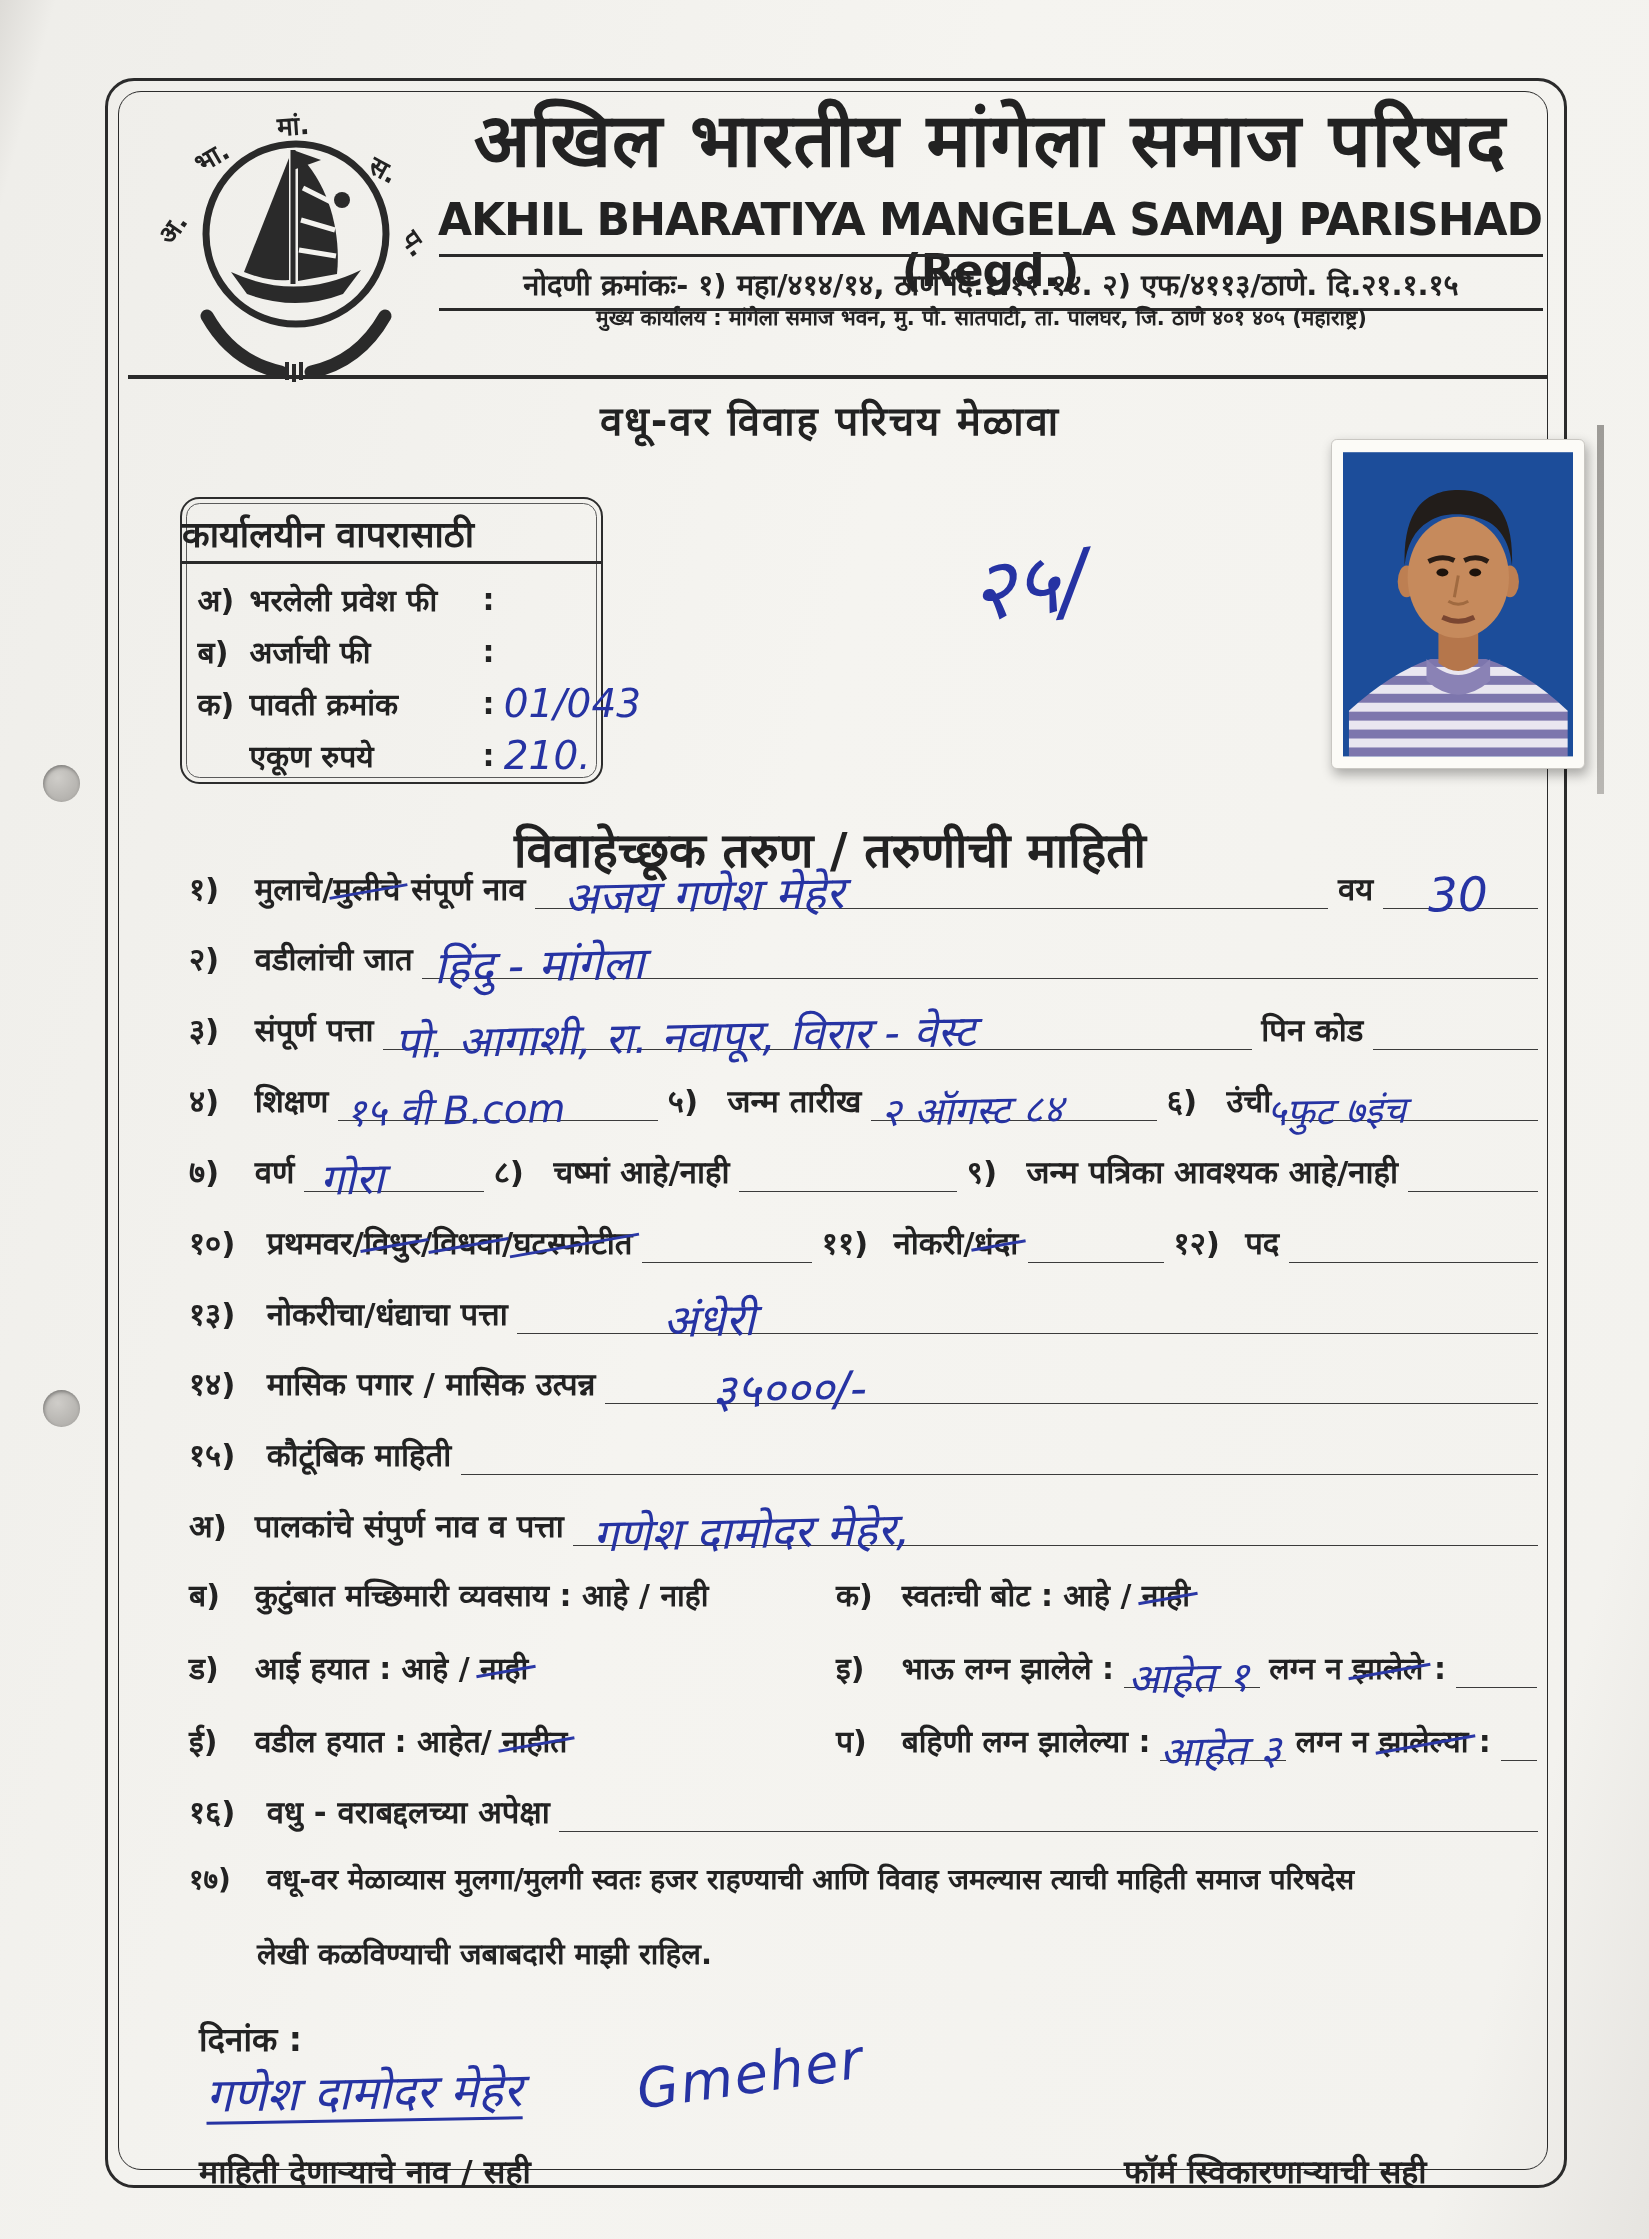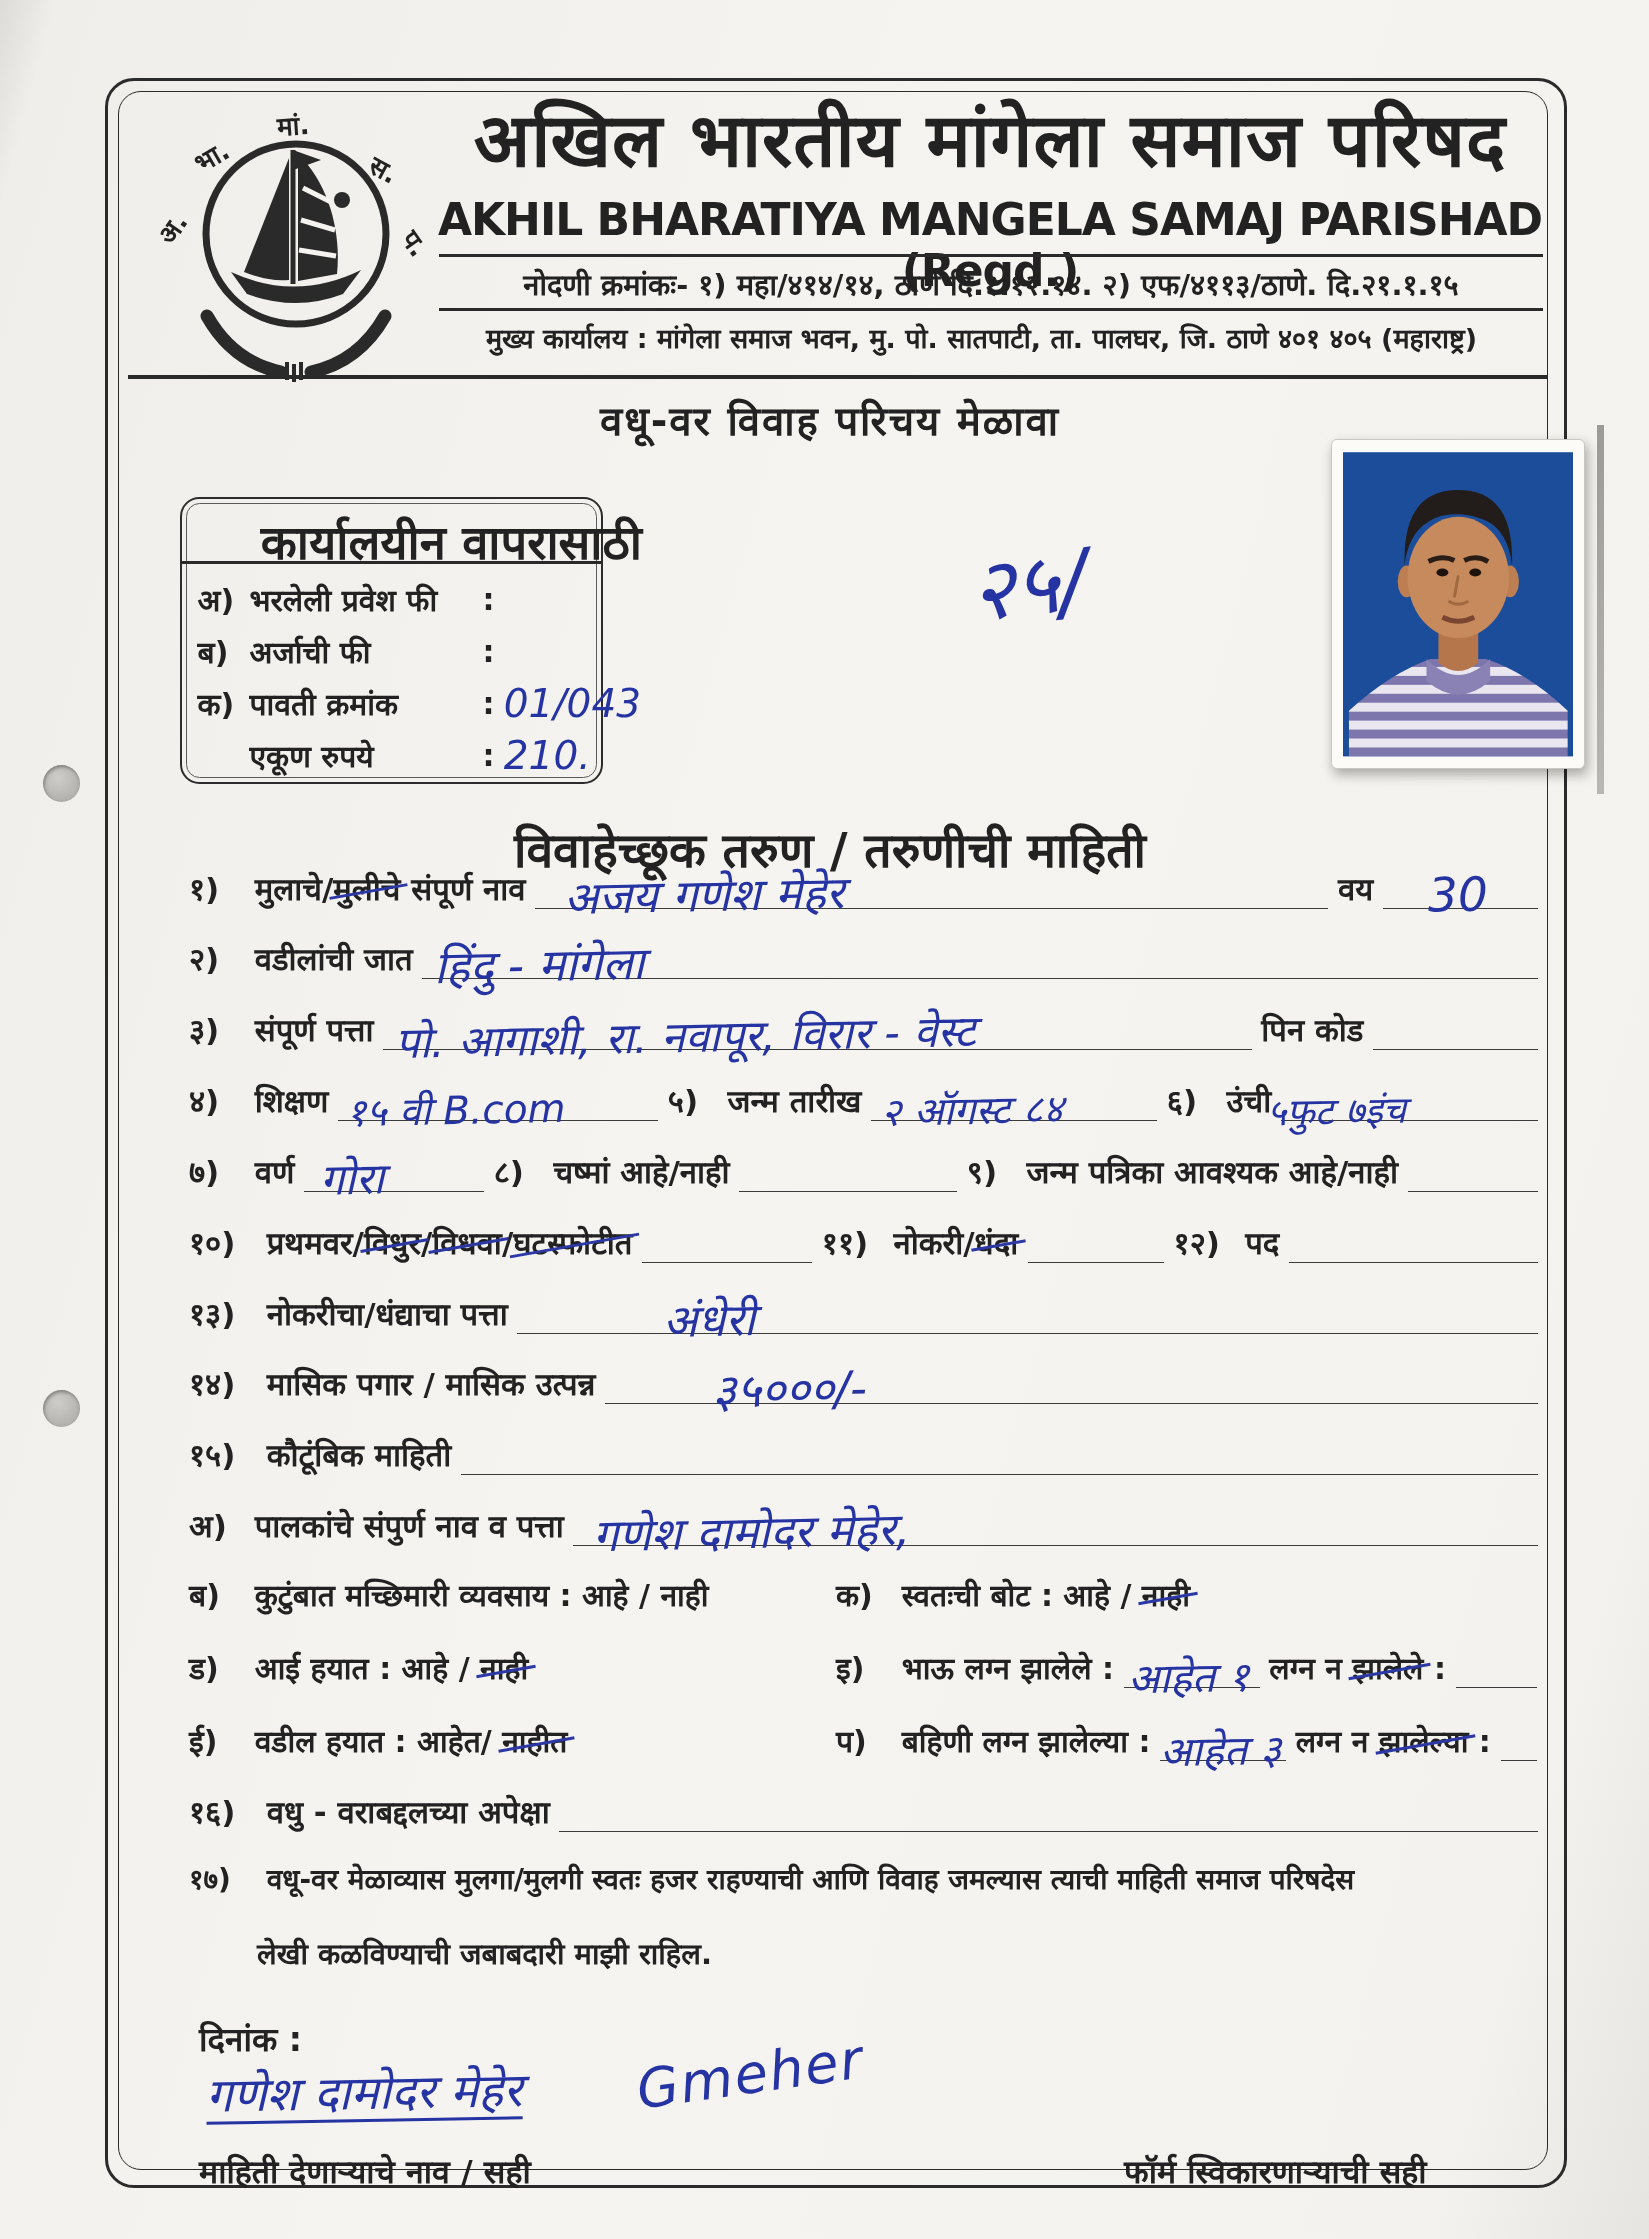--- a/index.html
+++ b/index.html
@@ -23,21 +23,21 @@
   .hw{color:#2633a3;font-style:italic;font-weight:500;}
   .pen-strike{position:relative;display:inline-block;}
   .pen-strike::after{
     content:"";position:absolute;left:-3.9px;right:-7.8px;top:55%;height:0;
     border-top:3.9px solid #2b38a6;transform:rotate(-10deg);
   }
   
   .obox{position:absolute;left:180px;top:497px;width:419px;height:283px;
     border:2.9px solid #2c2c2c;border-radius:19.4px;}
   .obox::before{content:"";position:absolute;inset:3.9px;border:1px solid #5a5a5a;border-radius:13.6px;pointer-events:none;}
-  .obox-title{position:absolute;left:0;top:9.7px;width:100%;text-align:right;font-size:47px;font-weight:bold;color:#222;padding-left:41px;}
+  .obox-title{position:absolute;left:0;top:9.7px;width:100%;text-align:left;font-size:36px;font-weight:bold;color:#222;}
   .obox-divider{position:absolute;left:0;top:62px;width:100%;height:2.9px;background:#2a2a2a;}
   .obox-rows{position:absolute;left:0;top:74px;width:100%;}
   .obox-row{display:flex;align-items:center;height:52px;padding:0 15.5px;font-size:30px;font-weight:bold;color:#222;}
   .obox-key{width:52px;flex:0 0 52px;}
   .obox-label{flex:0 0 233px;white-space:nowrap;}
   .obox-sep{flex:0 0 21.3px;}
   .obox-val{flex:1;font-size:39px;white-space:nowrap;}
   
   .frow{position:absolute;left:189px;width:1349px;display:flex;align-items:flex-end;
     column-gap:9.7px;font-weight:bold;font-size:31px;color:#222;}
@@ -100,21 +100,21 @@
           <line x1="120" y1="238" x2="120" y2="256"></line>
       </g>
     </svg>
   </div>
 
   <div class="abs dev center" style="left:437px;top:194px;width:1106px;font-size:44px;letter-spacing:-1px;">AKHIL BHARATIYA MANGELA SAMAJ PARISHAD (Regd.)</div>
   <div class="abs dev center" style="left:437px;top:87px;width:1106px;font-size:74px;letter-spacing:1px;">अखिल भारतीय मांगेला समाज परिषद</div>
   <div class="rule" style="left:439px;top:254px;width:1104px;height:2.9px;"></div>
   <div class="abs dev center" style="left:439px;top:264px;width:1104px;font-size:29px;">नोदणी क्रमांकः- १) महा/४१४/१४, ठाणे दि.१.१२.१४. २) एफ/४११३/ठाणे. दि.२१.१.१५</div>
   <div class="rule" style="left:439px;top:308px;width:1104px;height:2.9px;"></div>
-  <div class="abs dev center" style="left:415px;top:319px;width:1133px;font-size:27px;">मुख्य कार्यालय : मांगेला समाज भवन, मु. पो. सातपाटी, ता. पालघर, जि. ठाणे ४०१ ४०५ (महाराष्ट्र)</div>
+  <div class="abs dev center" style="left:415px;top:303px;width:1133px;font-size:21px;">मुख्य कार्यालय : मांगेला समाज भवन, मु. पो. सातपाटी, ता. पालघर, जि. ठाणे ४०१ ४०५ (महाराष्ट्र)</div>
   <div class="rule" style="left:128px;top:375px;width:1419px;height:3.9px;"></div>
 
   <div class="abs dev center" style="left:272px;top:392px;width:1116px;font-size:40px;letter-spacing:1.9px;">वधू-वर विवाह परिचय मेळावा</div>
 
   <div class="fee-mark hw">२५/</div>
 
   <div class="photo">
     <svg viewBox="0 0 232 306" style="width:100%;height:100%;">
       <defs>
         <pattern id="shirtStripes" width="232" height="18" patternUnits="userSpaceOnUse">

